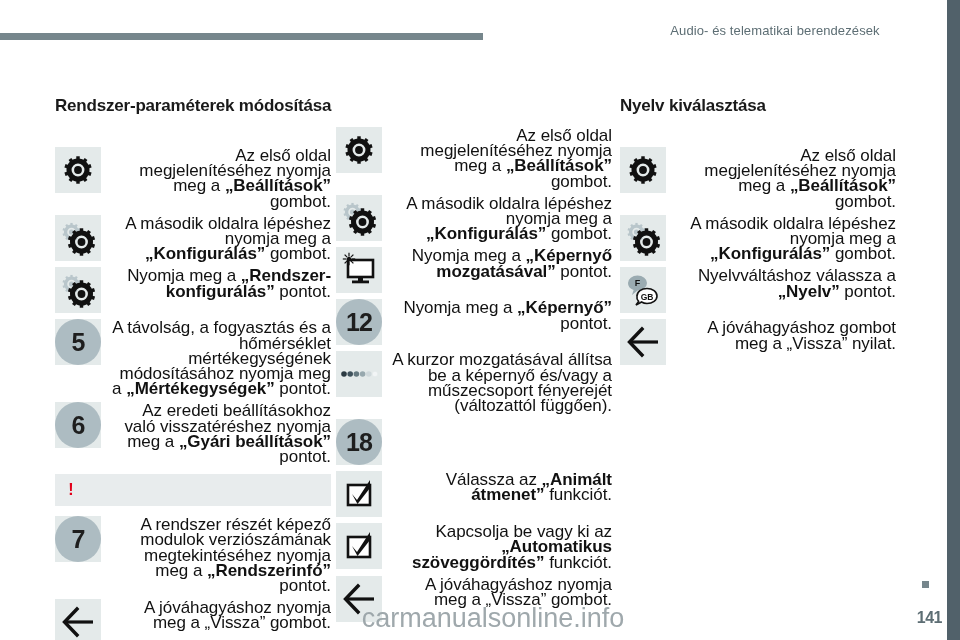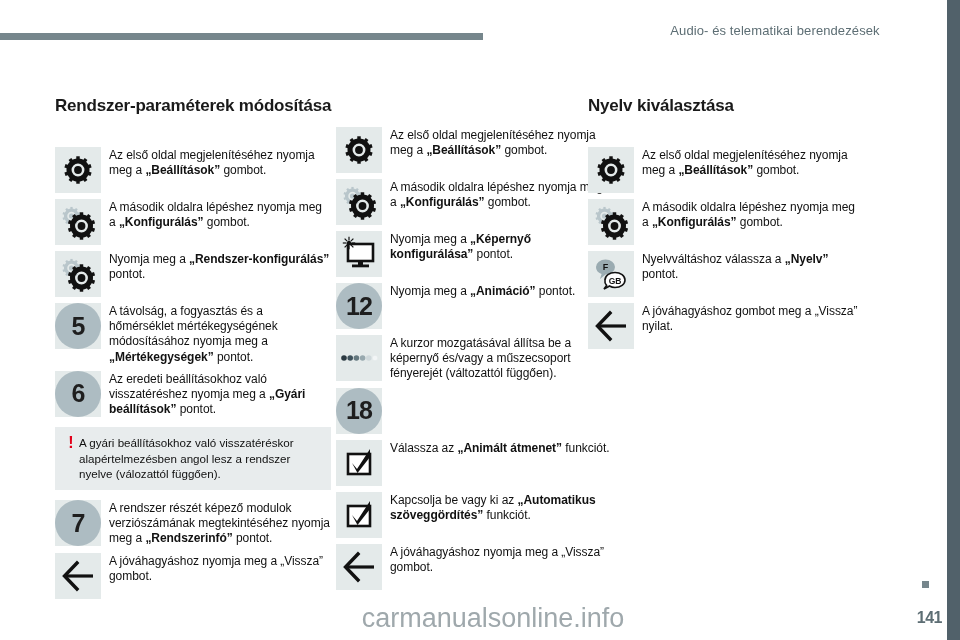--- a/index.html
+++ b/index.html
@@ -43,21 +43,21 @@
   }
 
   
   .col {
     position: absolute;
     top: 96px;
     width: 276px;
   }
   .col-1 { left: 55px; }
   .col-2 { left: 336px; }
-  .col-3 { left: 588px; }
+  .col-3 { left: 620px; }
 
   .col-title {
     font-size: 17px;
     font-weight: bold;
     color: #1a1a1a;
     letter-spacing: -0.2px;
     margin-bottom: 31px;
     white-space: nowrap;
   }
   .col-title.blank {
@@ -75,25 +75,26 @@
     width: 46px; height: 46px;
     background: #e4eaea;
     position: relative;
     display: flex;
     align-items: center;
     justify-content: center;
     margin-right: 8px;
   }
   .step-text {
     flex: 1 1 auto;
-    font-size: 12px;
+    font-size: 17px;
     line-height: 15.2px;
     color: #111;
     padding-top: 1px;
     letter-spacing: -0.05px;
+    text-align: right;
   }
   .step-text b { font-weight: bold; }
 
   
   .num-badge {
     width: 46px; height: 46px;
     border-radius: 50%;
     background: #adbcc2;
     color: #1e1e1e;
     font-size: 25px;
@@ -272,21 +273,20 @@
         </div>
         <div class="step">
           <div class="step-icon">
             <div class="num-badge">6</div>
           </div>
           <div class="step-text">Az eredeti beállításokhoz való visszatéréshez nyomja meg a <b>„Gyári beállítások”</b> pontot.</div>
         </div>
       </div>
     <div class="note">
       <div class="note-bang">!</div>
-      <div class="note-text" id="col0-note">A gyári beállításokhoz való visszatéréskor alapértelmezésben angol lesz a rendszer nyelve (válozattól függően).</div>
     </div>
     <div id="col0-steps-after">
         <div class="step">
           <div class="step-icon">
             <div class="num-badge">7</div>
           </div>
           <div class="step-text">A rendszer részét képező modulok verziószámának megtekintéséhez nyomja meg a <b>„Rendszerinfó”</b> pontot.</div>
         </div>
         <div class="step">
           <div class="step-icon">
@@ -373,27 +373,27 @@
                 <line x1="10" y1="11.6" x2="10" y2="15.2" stroke="#111" stroke-width="1.2"></line>
                 <line x1="8.161522368914977" y1="10.838477631085023" x2="5.615937956643406" y2="13.384062043356595" stroke="#111" stroke-width="1.2"></line>
                 <line x1="7.4" y1="9" x2="3.8" y2="9" stroke="#111" stroke-width="1.2"></line>
                 <line x1="8.161522368914977" y1="7.1615223689149765" x2="5.615937956643404" y2="4.615937956643406" stroke="#111" stroke-width="1.2"></line>
                 <line x1="10" y1="6.4" x2="9.999999999999998" y2="2.8" stroke="#111" stroke-width="1.2"></line>
                 <line x1="11.838477631085023" y1="7.1615223689149765" x2="14.384062043356593" y2="4.615937956643404" stroke="#111" stroke-width="1.2"></line>
                 <circle cx="10" cy="9" r="2.2" fill="#111"></circle>
               </g>
             </svg>
           </div>
-          <div class="step-text">Nyomja meg a <b>„Képernyő konfigurálása”</b> pontot.</div>
+          <div class="step-text">Nyomja meg a <b>„Képernyő mozgatásával”</b> pontot.</div>
         </div>
         <div class="step">
           <div class="step-icon">
             <div class="num-badge">12</div>
           </div>
-          <div class="step-text">Nyomja meg a <b>„Animáció”</b> pontot.</div>
+          <div class="step-text">Nyomja meg a <b>„Képernyő”</b> pontot.</div>
         </div>
         <div class="step">
           <div class="step-icon">
             <svg class="ic" width="40" height="40" viewBox="0 0 40 40">
               <g>
                 <circle cx="5" cy="20" r="2.8" fill="#2b3a42"></circle>
                 <circle cx="11.2" cy="20" r="2.8" fill="#3f525c"></circle>
                 <circle cx="17.4" cy="20" r="2.8" fill="#64787f"></circle>
                 <circle cx="23.6" cy="20" r="2.8" fill="#97a8ae"></circle>
                 <circle cx="29.8" cy="20" r="2.8" fill="#cfd8db"></circle>

